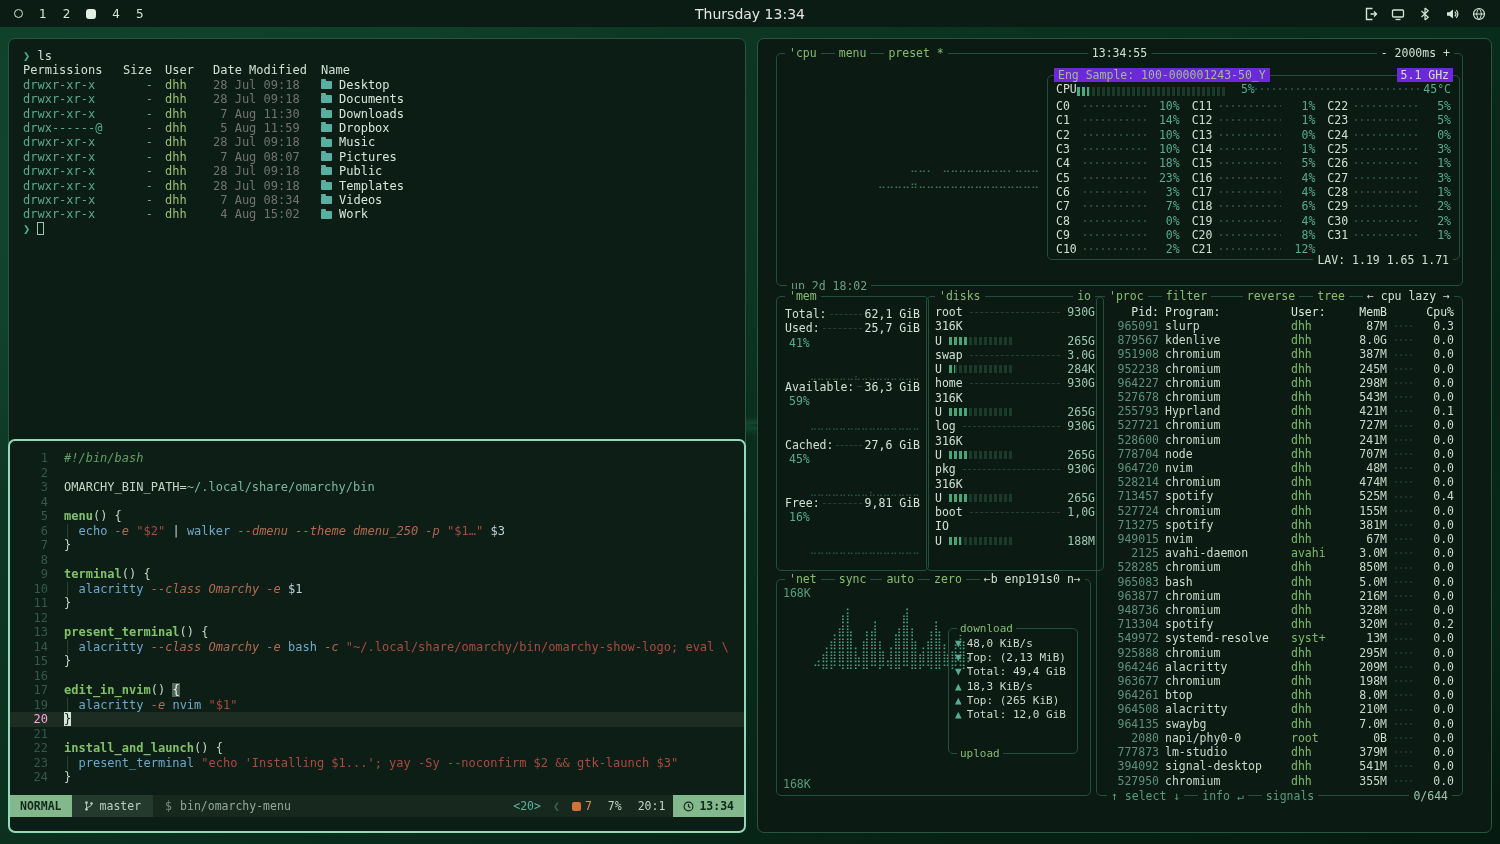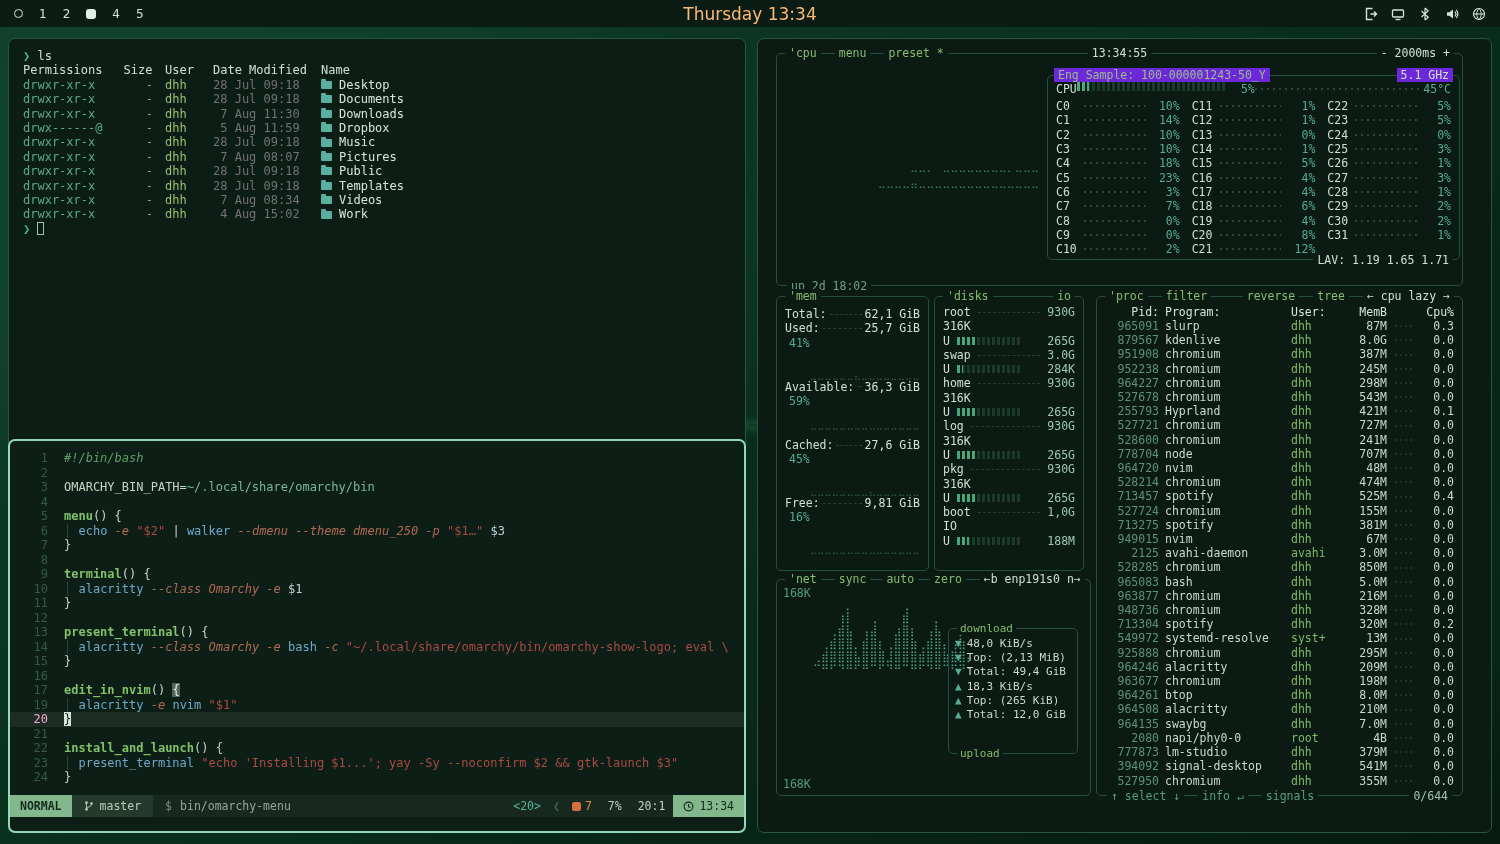--- a/index.html
+++ b/index.html
@@ -13,34 +13,34 @@
     linear-gradient(145deg,#10402b 0%,#0b3220 40%,#072416 75%,#051a10 100%)}
   .wp-building{position:absolute;left:40px;top:90px;width:660px;height:330px;background:#04120c;opacity:.55;border-top:3px solid #1e5c3e}
   .wp-glow{position:absolute;left:330px;top:424px;width:434px;height:3px;background:linear-gradient(90deg,transparent,#39a86e 30%,#2e9a60 80%,transparent);box-shadow:0 0 9px rgba(57,168,110,.8)}
 
   
   .topbar{position:absolute;left:0;top:0;width:100%;height:27px;background:#0a1c13;display:flex;align-items:center;font-family:"DejaVu Sans",sans-serif;color:#d4e5d8}
   .ws{display:flex;gap:16px;margin-left:14px;align-items:center;font-size:12px}
   .ws-item{display:flex;align-items:center;cursor:default}
   .ws-circle{width:9px;height:9px;border:1.5px solid #d4e5d8;border-radius:50%;display:block}
   .ws-square{width:10px;height:10px;background:#e2efe5;border-radius:3px;display:block}
-  .clock{position:absolute;left:50%;transform:translateX(-50%);font-size:17px;color:#fdba74}
+  .clock{position:absolute;left:50%;transform:translateX(-50%);font-size:14px;color:#e5e5e5}
   .tray{margin-left:auto;margin-right:14px;display:flex;gap:13px;align-items:center}
   .tray-icon{width:14px;height:14px;color:#d4e5d8}
   .tray-icon svg{width:14px;height:14px;display:block}
 
   
   .win{position:absolute;border-radius:7px}
   .win-ls{left:8px;top:38px;width:738px;height:477px;background:#0c1d15;border:1px solid #2a5641;padding-top:10px;font-size:12px;line-height:14.4px;color:#c8dcc9}
   .ls-line{padding:0 14px;white-space:pre}
   .prompt{color:#49b68d}
   .ls-cmd{color:#cfe3d4}
   .ls-headers,.ls-row{display:grid;grid-template-columns:88px 30px 36px 96px 1fr;column-gap:12px;padding:0 14px;white-space:pre;line-height:14.4px}
   .ls-h{color:#cfe0d2;}
-  .ls-h.ta-r{text-align:center}
+  .ls-h.ta-r{text-align:left}
   .lperm{color:#58ab8d}
   .lsize{color:#77a18c;text-align:right}
   .luser{color:#9cbf74}
   .ldate{color:#737373;white-space:pre}
   .lname{color:#d6e7da;display:flex;align-items:center}
   .ficon{width:11px;height:8px;background:#59b0a0;border-radius:1px;position:relative;display:inline-block;margin-right:7px;flex:none}
   .ficon::before{content:"";position:absolute;top:-2px;left:0;width:5px;height:2px;background:#59b0a0;border-radius:1px 1px 0 0}
   .cursor-hollow{display:inline-block;width:7px;height:13px;border:1px solid #9cc4ae;vertical-align:-2px;margin-left:7px}
 
   
@@ -67,21 +67,21 @@
   .sl-branch{background:#243a2c;height:100%;display:flex;align-items:center;gap:6px;padding:0 12px;color:#b9cdbd}
   .sl-branch svg{width:10px;height:12px}
   .sl-file{display:flex;gap:8px;padding:0 12px;color:#93a898}
   .sl-ficon{color:#7d917f}
   .sl-spacer{flex:1}
   .sl-reg{color:#57b49b;margin:0 8px}
   .sl-sep{color:#3a6450;margin:0 4px}
   .sl-warn{color:#dd8e4e;display:flex;gap:4px;align-items:center;margin:0 8px}
   .warn-dot{width:9px;height:9px;background:#d4703c;border-radius:2px;display:inline-block}
   .sl-progress,.sl-pos{margin:0 8px;color:#c2d4c4}
-  .sl-time{background:#83b88d;color:#13281b;font-weight:normal;height:100%;display:flex;align-items:center;gap:5px;padding:0 10px}
+  .sl-time{background:#83b88d;color:#13281b;font-weight:bold;height:100%;display:flex;align-items:center;gap:5px;padding:0 10px}
   .sl-time svg{width:11px;height:11px}
   .cmdline{height:14px}
 
   
   .win-btop{left:757px;top:38px;width:735px;height:795px;background:#0b1a13;border:1px solid #2a5641;font-size:11.5px;color:#c2d4c4}
   .bbox{position:absolute;border:1px solid #23503e;border-radius:5px}
   .box-titles{position:absolute;top:-8px;left:8px;right:8px;display:flex;gap:14px;align-items:center;z-index:2}
   .btl{background:#0b1a13;padding:0 4px;white-space:nowrap}
   .btl.main,.btl.btn{color:#87bd6d}
   .btl.val{color:#cfe0d2}
@@ -89,21 +89,21 @@
   .btl.push{margin-left:auto}
   .btl-group{display:flex;gap:12px}
   .cpu-box{left:18px;top:14px;width:687px;height:233px}
   .cpu-graph{position:absolute;left:14px;top:112px;width:248px;color:#3c7a5d;font-size:11px;line-height:13px;text-align:right}
   .cores-box{position:absolute;left:270px;top:21px;right:2px;bottom:25px;border:1px solid #23503e;border-radius:5px}
   .inner-title{position:absolute;top:-8px;background:#6d28d9;padding:0 4px;white-space:nowrap}
   .it-model{left:6px;color:#9dbd8f}
   .it-freq{right:6px;color:#cfe0d2}
   .it-lav{position:absolute;bottom:-8px;right:6px;background:#0b1a13;padding:0 4px;color:#cfe0d2}
   .b-uptime{position:absolute;bottom:-8px;left:10px;background:#0b1a13;padding:0 4px;color:#6fa085}
-  .cpu-total-row{display:flex;align-items:flex-start;gap:0;padding:6px 8px 0 8px}
+  .cpu-total-row{display:flex;align-items:flex-end;gap:0;padding:6px 8px 0 8px}
   .ct-label{color:#cfe0d2}
   .meter{width:150px;height:9px;background:repeating-linear-gradient(90deg,#1c3a2b 0 3px,transparent 3px 5px);position:relative}
   .mfill{position:absolute;left:0;top:0;bottom:0;width:8%;background:repeating-linear-gradient(90deg,#4cab7c 0 3px,transparent 3px 5px)}
   .ct-pct{color:#54ad92;min-width:28px;text-align:right}
   .ct-temp{color:#54ad92}
   .lead{flex:1;height:2px;background:repeating-linear-gradient(90deg,rgba(86,138,112,.4) 0 2px,transparent 2px 6px);align-self:center}
   .cores-grid{display:grid;grid-auto-flow:column;grid-template-rows:repeat(11,14.3px);grid-template-columns:repeat(3,1fr);padding:3px 8px 0 8px;column-gap:12px}
   .core{display:flex;align-items:center;gap:4px}
   .cname{color:#cfe0d2;min-width:24px}
   .cpct{color:#54ad92;min-width:30px;text-align:right}
@@ -111,21 +111,21 @@
   .mem-box{left:18px;top:257px;width:153px;height:275px}
   .mem-stats{padding:10px 8px 0 8px}
   .mrow{display:flex;align-items:center;line-height:14.3px}
   .mlabel{color:#cfe0d2}
   .mlead{flex:1;height:0;border-top:1px dashed rgba(86,138,112,.35);margin:0 3px}
   .mval{color:#d7e6da}
   .mrow2{display:flex;height:44px}
   .mpct{color:#54ad92;padding-left:4px;align-self:flex-start;line-height:14.3px}
   .mgraph{align-self:flex-end;width:100%;color:#2c5743;font-size:10px;overflow:hidden;white-space:nowrap}
 
-  .disks-box{left:176px;top:257px;width:150px;height:275px}
+  .disks-box{left:168px;top:257px;width:178px;height:275px}
   .disks-list{padding:8px 8px 0 8px}
   .drow{display:flex;align-items:center;gap:4px;line-height:14.3px}
   .dname{color:#cfe0d2}
   .dval{color:#9cc9b2;margin-left:auto}
   .dlab{color:#cfe0d2;min-width:10px}
   .dmeter{width:64px;height:8px;background:repeating-linear-gradient(90deg,#1c3a2b 0 3px,transparent 3px 5px);position:relative}
   .dfill{position:absolute;left:0;top:0;bottom:0;background:repeating-linear-gradient(90deg,#49a478 0 3px,transparent 3px 5px)}
 
   .net-box{left:18px;top:540px;width:315px;height:217px}
   .net-scale-top{position:absolute;left:6px;top:6px;color:#569d7d}
@@ -942,21 +942,21 @@
             <span class="pr-prog">swaybg</span>
             <span class="pr-user">dhh</span>
             <span class="pr-mem">7.0M</span>
             <span class="pr-lead"></span>
             <span class="pr-cpu">0.0</span>
           </div>
           <div class="pgrid proc-row">
             <span class="pr-pid">2080</span>
             <span class="pr-prog">napi/phy0-0</span>
             <span class="pr-user">root</span>
-            <span class="pr-mem">4B</span>
+            <span class="pr-mem">0B</span>
             <span class="pr-lead"></span>
             <span class="pr-cpu">0.0</span>
           </div>
           <div class="pgrid proc-row">
             <span class="pr-pid">777873</span>
             <span class="pr-prog">lm-studio</span>
             <span class="pr-user">dhh</span>
             <span class="pr-mem">379M</span>
             <span class="pr-lead"></span>
             <span class="pr-cpu">0.0</span>

